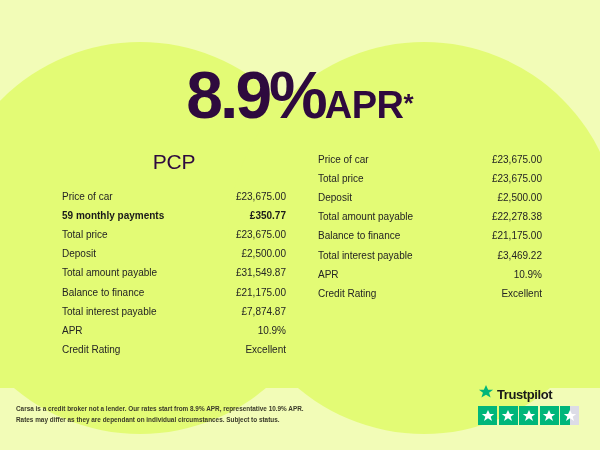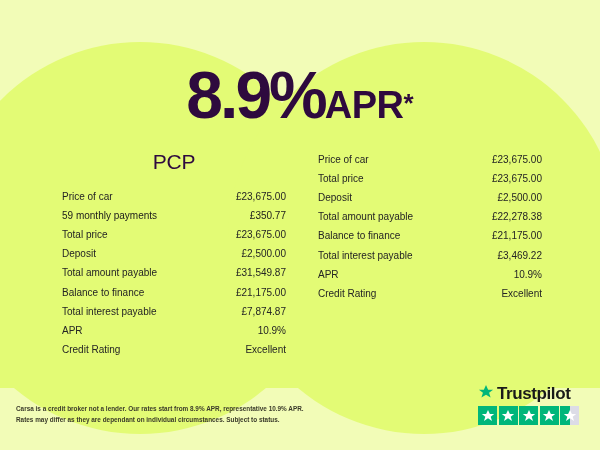--- a/index.html
+++ b/index.html
@@ -116,21 +116,21 @@
     font-size: 10px;
     color: #242424;
     line-height: 1;
     padding: 4.6px 0 4.6px 0;
     white-space: nowrap;
   }
   .row .label { text-align: left; }
   .row .value { text-align: right; }
   .row.strong .label,
   .row.strong .value {
-    font-weight: normal;
+    font-weight: bold;
     color: #1a1a1a;
   }
   
   .disclaimer {
     position: absolute;
     left: 16px;
     top: 403px;
     width: 330px;
     font-size: 6.4px;
     line-height: 1.75;
@@ -146,21 +146,21 @@
     width: 108px;
   }
   .tp-head {
     display: flex;
     align-items: center;
     justify-content: flex-start;
     gap: 3px;
     height: 18px;
   }
   .tp-name {
-    font-size: 17px;
+    font-size: 13px;
     font-weight: bold;
     color: #191919;
     letter-spacing: -0.4px;
   }
   .tp-stars {
     display: flex;
     gap: 1.5px;
     margin-top: 3px;
   }
   .tp-star {

